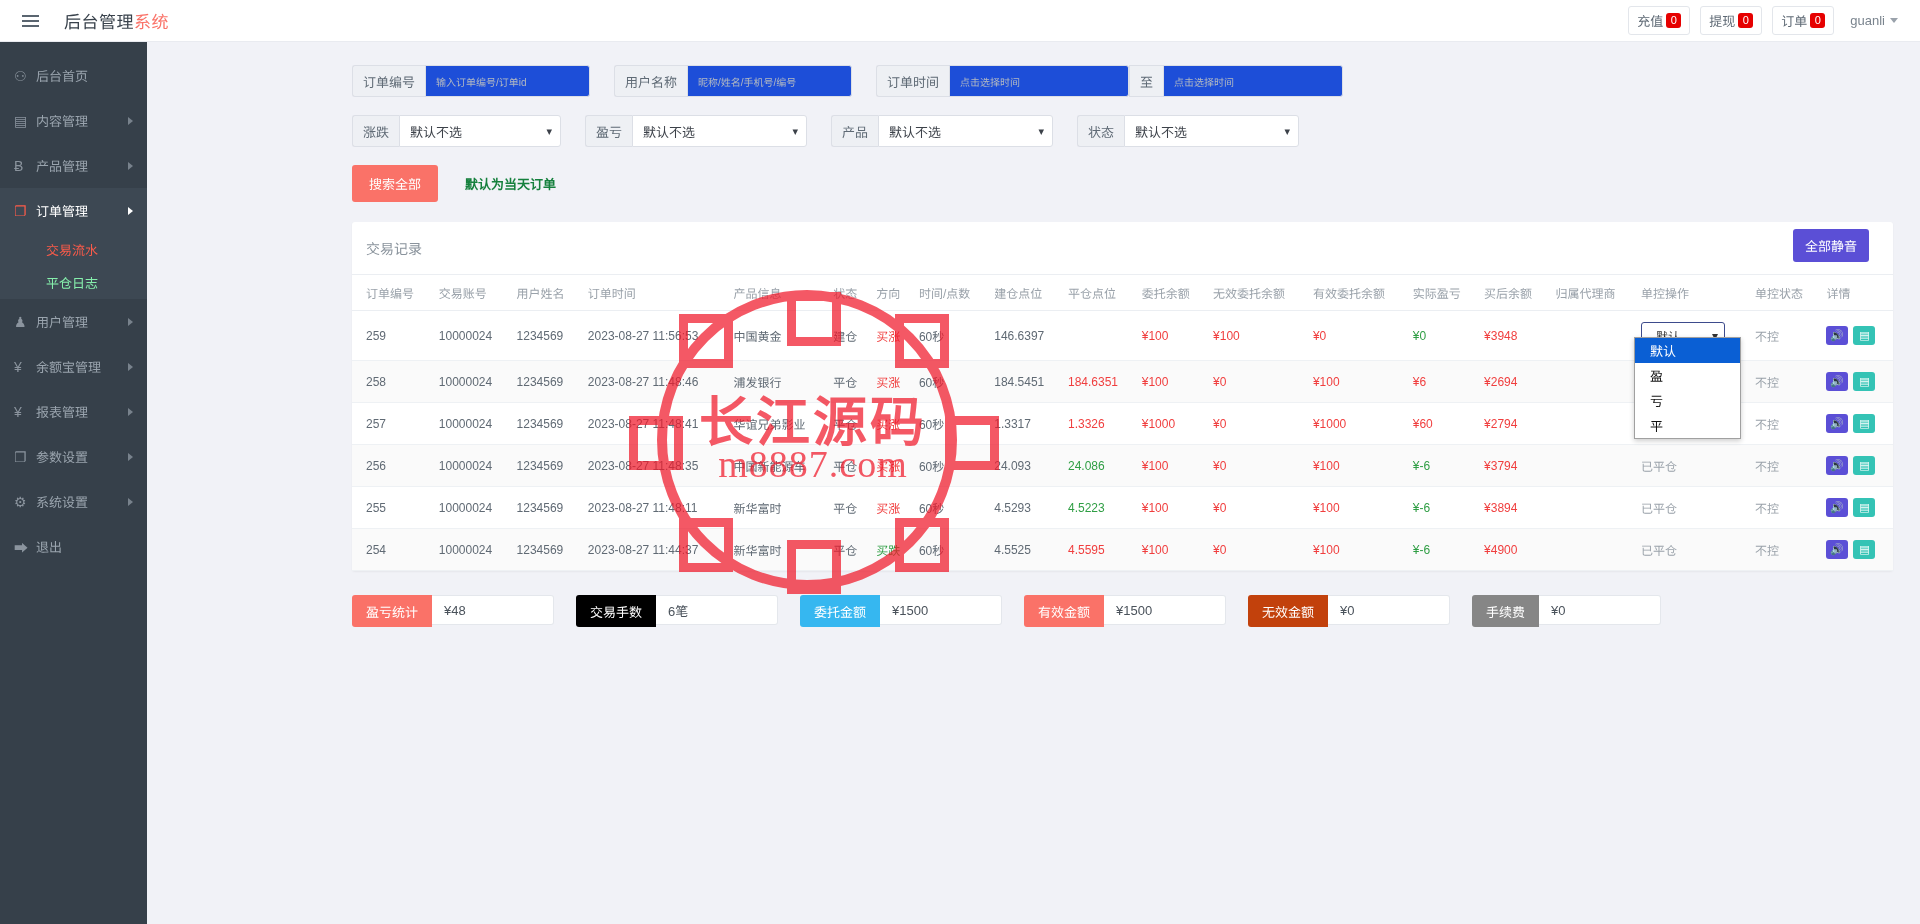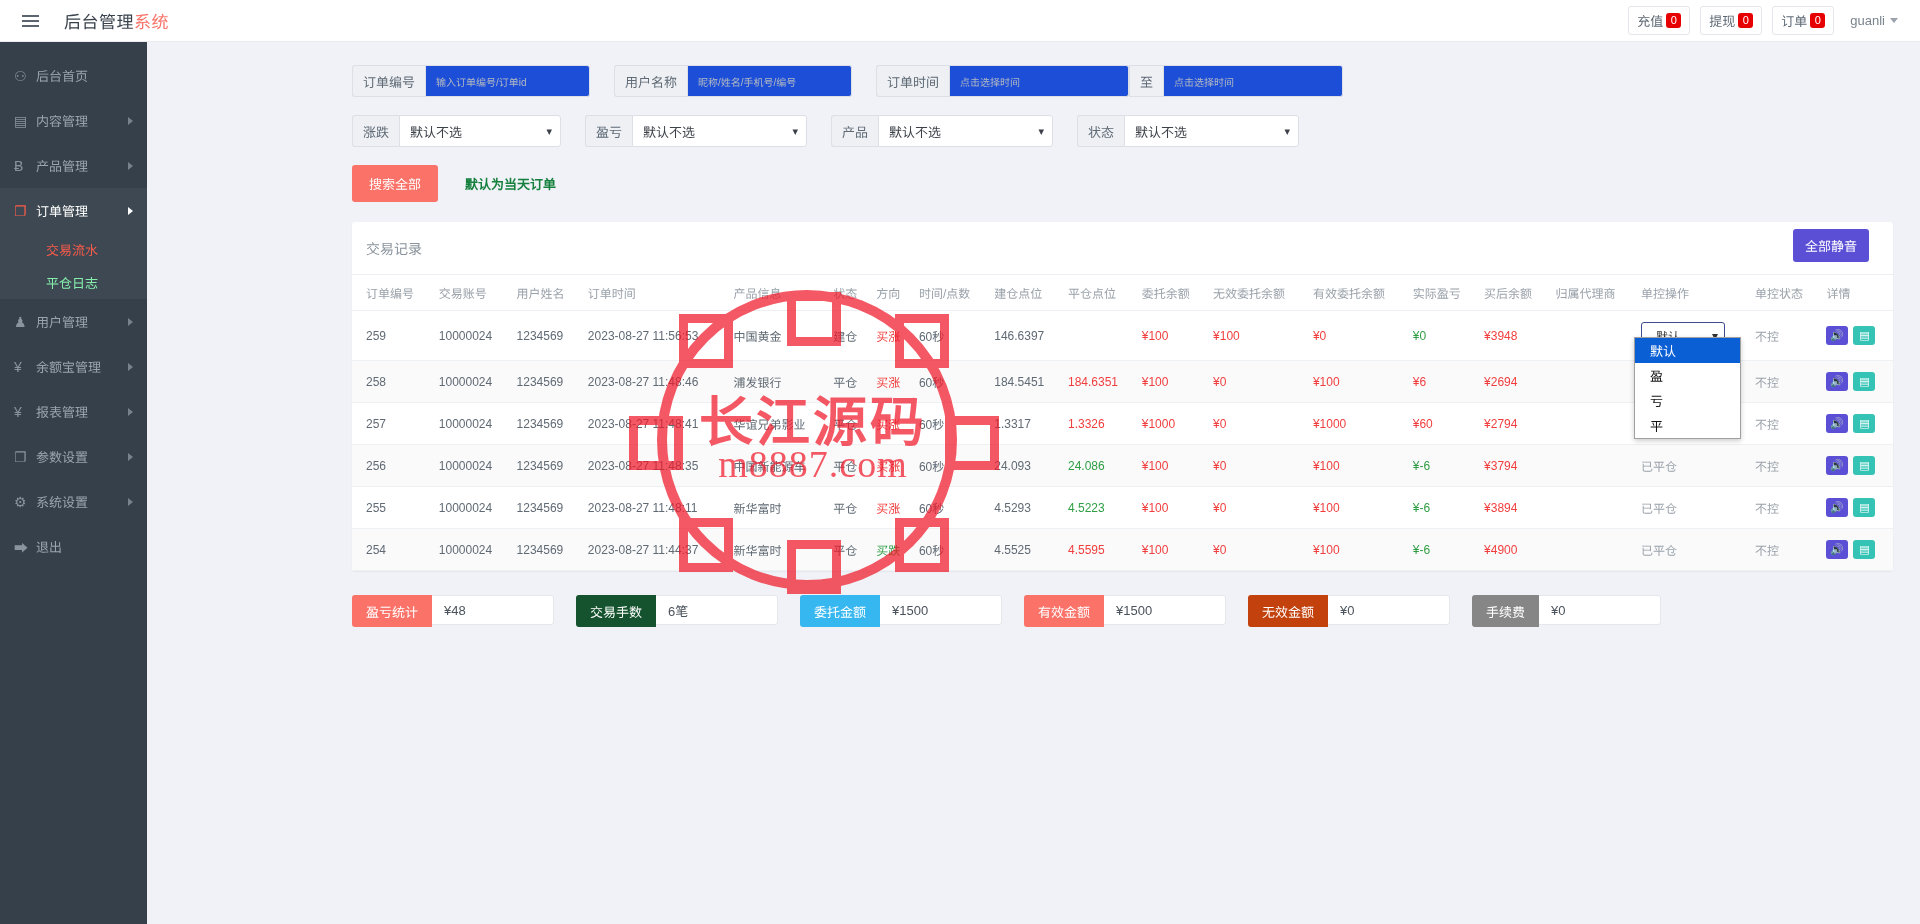--- a/index.html
+++ b/index.html
@@ -525,21 +525,21 @@
         </tbody>
     </table>
   </div>
 
   <div class="summary">
     <div class="sbox">
       <div class="tag" style="background: rgb(250, 114, 104);">盈亏统计</div>
       <div class="val">¥48</div>
     </div>
     <div class="sbox">
-      <div class="tag" style="background: #14532d;">交易手数</div>
+      <div class="tag" style="background: #000000;">交易手数</div>
       <div class="val">6笔</div>
     </div>
     <div class="sbox">
       <div class="tag" style="background: rgb(54, 183, 240);">委托金额</div>
       <div class="val">¥1500</div>
     </div>
     <div class="sbox">
       <div class="tag" style="background: rgb(250, 114, 104);">有效金额</div>
       <div class="val">¥1500</div>
     </div>

